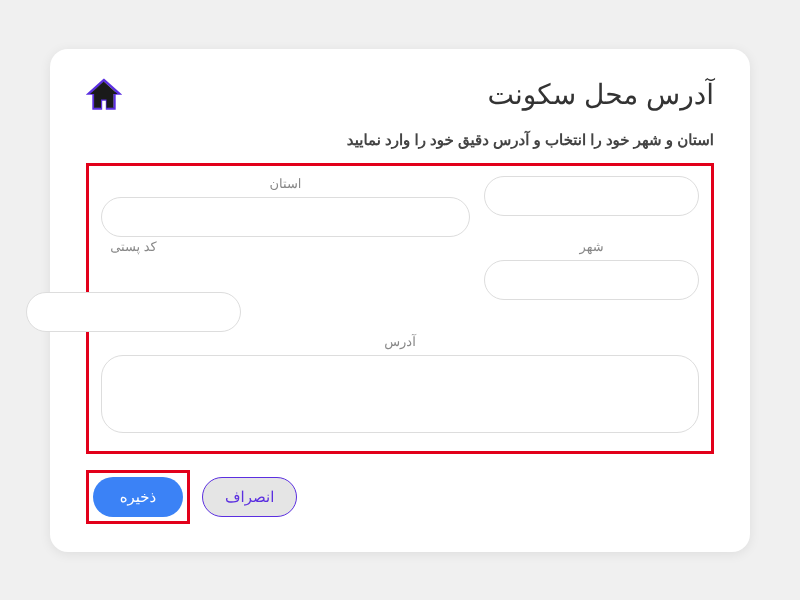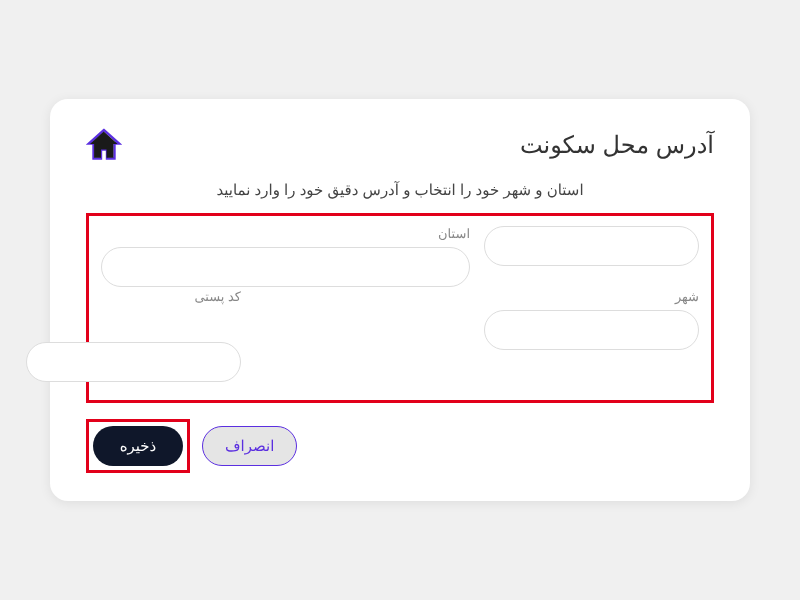--- a/index.html
+++ b/index.html
@@ -21,55 +21,55 @@
   position: relative;
 }
 .card-header {
   display: flex;
   flex-direction: row;
   justify-content: space-between;
   align-items: center;
   margin-bottom: 18px;
 }
 .card-title {
-  font-size: 24px;
+  font-size: 28px;
   color: #333;
   font-weight: normal;
 }
 .home-icon {
   width: 36px;
   height: 36px;
 }
 .subtitle {
   font-size: 15px;
   color: #444;
-  font-weight: normal;
+  font-weight: bold;
   margin-bottom: 14px;
-  text-align: center;
+  text-align: right;
 }
 .form-highlight {
   border: 3px solid #e2001a;
   padding: 10px 12px 16px 12px;
   margin-bottom: 16px;
 }
 .row {
   display: flex;
   flex-direction: row;
   gap: 14px;
   margin-bottom: 2px;
 }
 .field {
   display: flex;
   flex-direction: column;
   flex: 1;
 }
 .field-label {
   font-size: 13px;
   color: #888;
-  text-align: right;
+  text-align: center;
   margin-bottom: 6px;
 }
 .field-input {
   border: 1px solid #ddd;
   border-radius: 22px;
   height: 40px;
   padding: 8px 16px;
   font-size: 14px;
   outline: none;
   background: #fff;
@@ -99,21 +99,21 @@
 }
 .btn {
   border-radius: 22px;
   height: 40px;
   min-width: 90px;
   font-size: 15px;
   cursor: pointer;
   padding: 0 22px;
 }
 .btn-save {
-  background: #0f172a;
+  background: #3b82f6;
   color: #fff;
   border: none;
 }
 .btn-cancel {
   background: #e5e5e5;
   color: #5b2fe0;
   border: 1.5px solid #5b2fe0;
 }
 .save-highlight {
   border: 3px solid #e2001a;
@@ -158,20 +158,26 @@
       <div class="field gap">
         <span class="field-label">.</span>
         <input class="field-input" style="">
       </div>
       <div class="field w-post">
         <span class="field-label">کد پستی</span>
         <input class="field-input" value="" style="">
       </div>
     </div>
 
+    <div class="row">
+      <div class="field">
+        <span class="field-label">آدرس</span>
+        <textarea class="field-textarea" style=""></textarea>
+      </div>
+    </div>
 
   </div>
 
   <div class="actions">
     <button class="btn btn-cancel">انصراف</button>
     <span class="save-highlight">
       <button class="btn btn-save">ذخیره</button>
     </span>
   </div>
 

